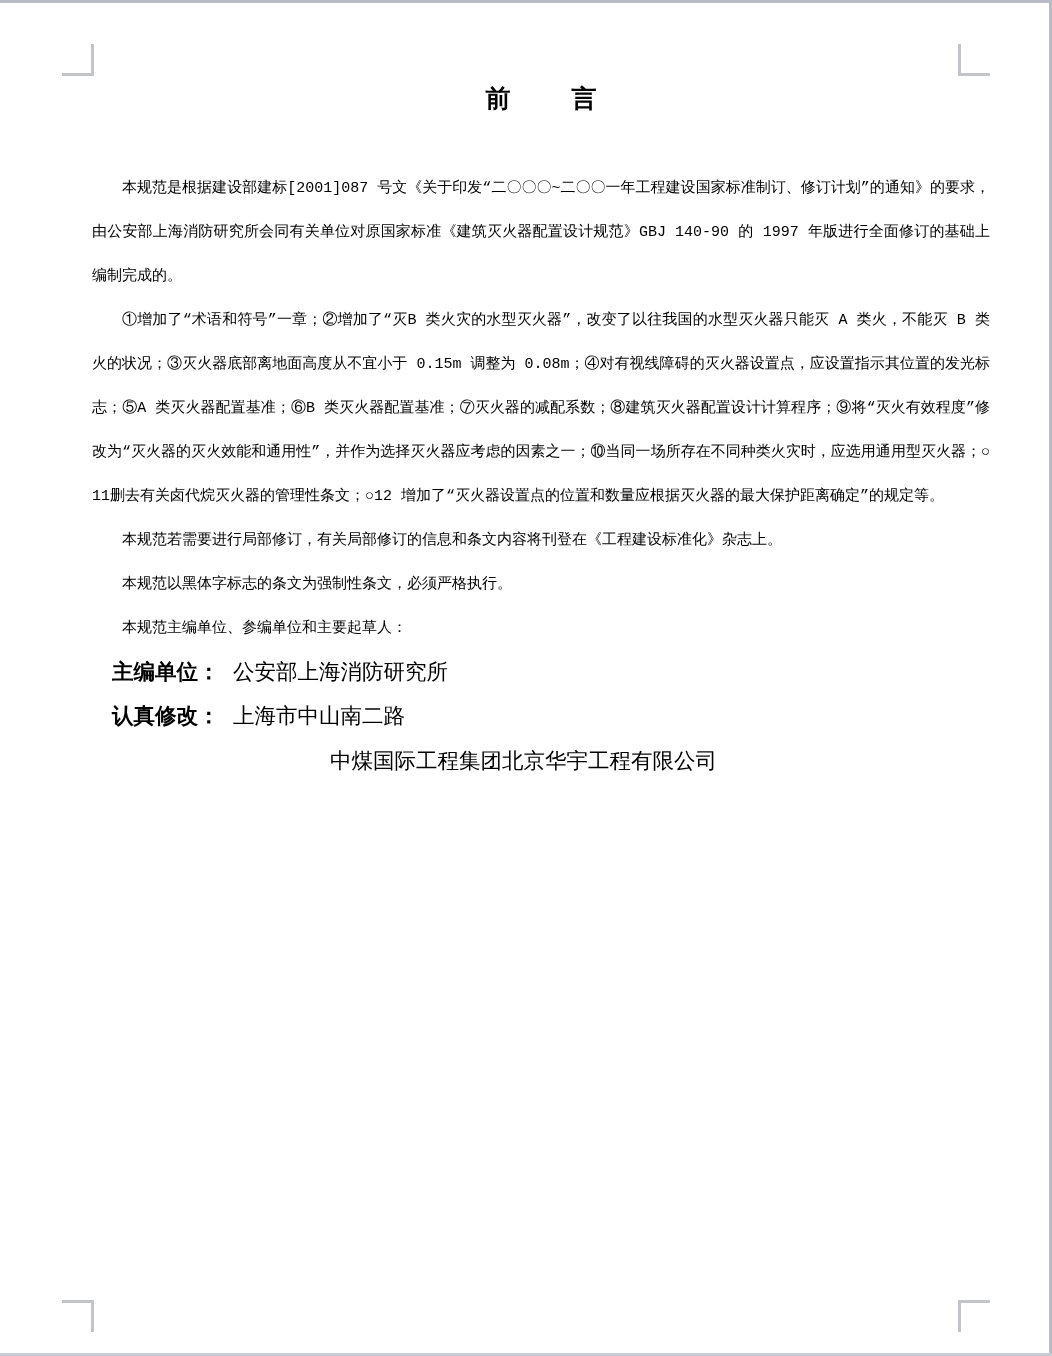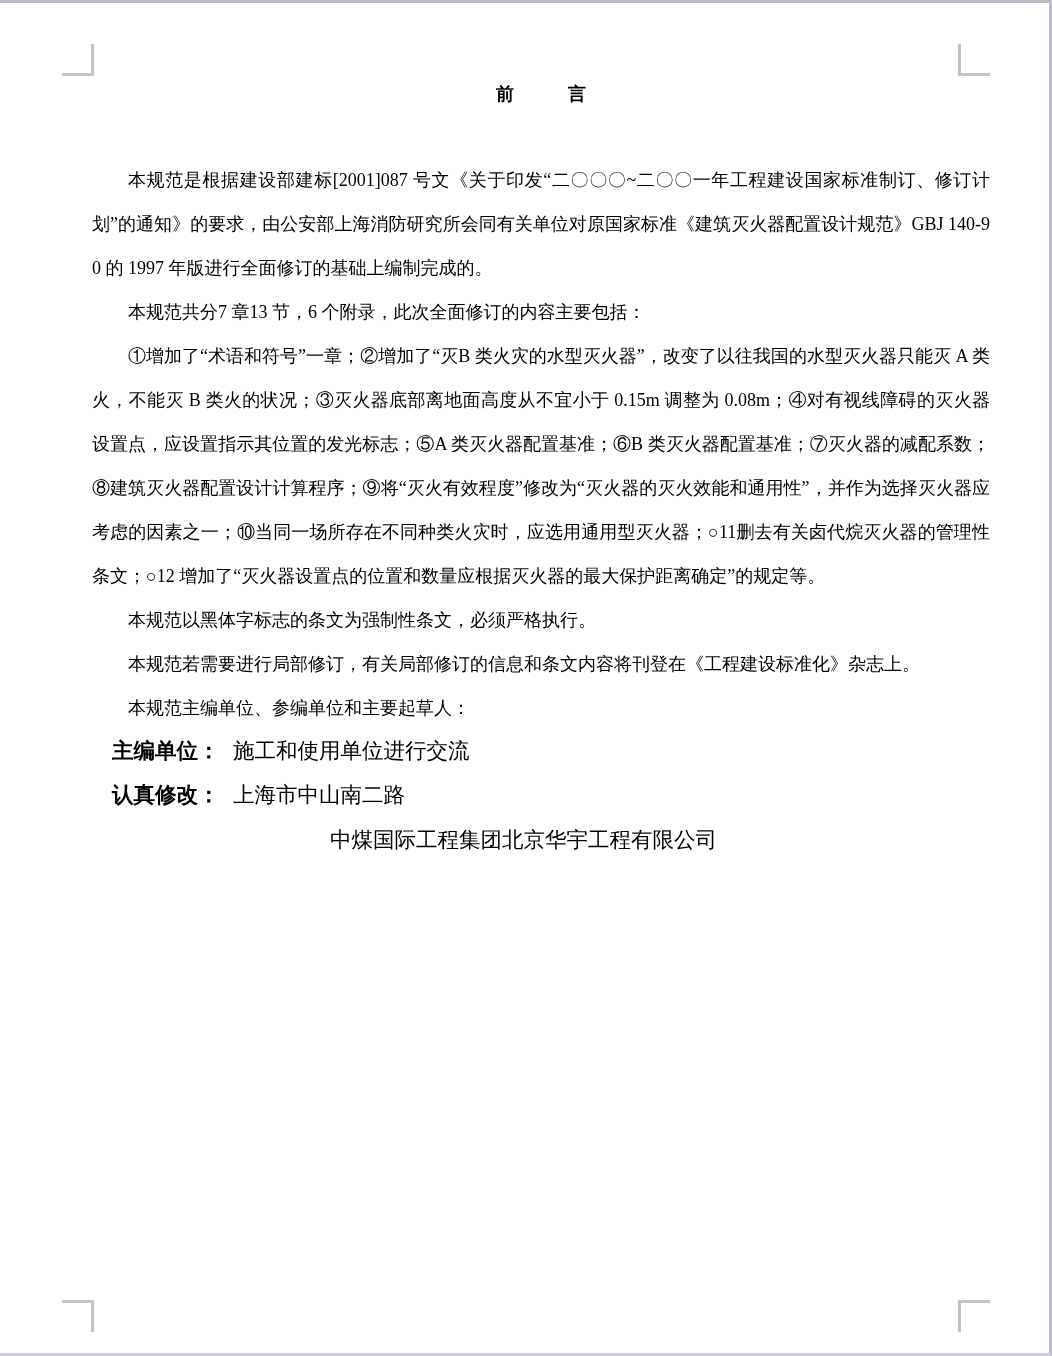--- a/index.html
+++ b/index.html
@@ -76,38 +76,38 @@
   .crop-br .v { left: 0; bottom: 0; }
 
   .content {
     position: absolute;
     left: 92px;
     top: 62px;
     width: 898px;
   }
   .doc-title {
     text-align: center;
-    font-size: 18px;
+    font-size: 25px;
     font-weight: bold;
     letter-spacing: 18px;
     text-indent: 18px;
     margin: 20px 0 0 0;
     font-family: "DejaVu Serif", "Liberation Serif", serif;
   }
   .body-block {
     margin-top: 52px;
   }
   p.para {
     margin: 0 0 0 0;
-    font-size: 18px;
+    font-size: 15px;
     line-height: 44px;
     text-align: justify;
     text-justify: inter-ideograph;
     text-indent: 2em;
-    font-family: Liberation Serif, serif;
+    font-family: Liberation Mono, monospace;
     word-break: break-all;
   }
   p.para.tight {
     text-align: left;
   }
   .orglist {
     margin-top: 0;
   }
   .row {
     font-size: 21.5px;
@@ -162,36 +162,35 @@
 
   <div class="content">
 
     <h1 class="doc-title">前　言</h1>
 
     <div class="body-block">
 
       <p class="para">本规范是根据建设部建标[2001]087 号文《关于印发“二〇〇〇~二〇〇一年工程建设国家标准制订、修订计划”的通知》的要求，由公安部上海消防研究所会同有关单位对原国家标准《建筑灭火器配置设计规范》GBJ 140-90 的 1997 年版进行全面修订的基础上编制完成的。</p>
 
 
-      <p class="para tight">本规范共分7 章13 节，6 个附录，此次全面修订的内容主要包括：</p>
 
       <p class="para">①增加了“术语和符号”一章；②增加了“灭B 类火灾的水型灭火器”，改变了以往我国的水型灭火器只能灭 A 类火，不能灭 B 类火的状况；③灭火器底部离地面高度从不宜小于 0.15m 调整为 0.08m；④对有视线障碍的灭火器设置点，应设置指示其位置的发光标志；⑤A 类灭火器配置基准；⑥B 类灭火器配置基准；⑦灭火器的减配系数；⑧建筑灭火器配置设计计算程序；⑨将“灭火有效程度”修改为“灭火器的灭火效能和通用性”，并作为选择灭火器应考虑的因素之一；⑩当同一场所存在不同种类火灾时，应选用通用型灭火器；○11删去有关卤代烷灭火器的管理性条文；○12 增加了“灭火器设置点的位置和数量应根据灭火器的最大保护距离确定”的规定等。</p>
 
+      <p class="para tight">本规范若需要进行局部修订，有关局部修订的信息和条文内容将刊登在《工程建设标准化》杂志上。</p>
+
       <p class="para tight">本规范以黑体字标志的条文为强制性条文，必须严格执行。</p>
-
-      <p class="para tight">本规范若需要进行局部修订，有关局部修订的信息和条文内容将刊登在《工程建设标准化》杂志上。</p>
 
 
       <p class="para tight">本规范主编单位、参编单位和主要起草人：</p>
 
       <div class="orglist">
 
         <div class="row">
           <span class="label">主编单位：</span>
-          <span class="value">施工和使用单位进行交流</span>
+          <span class="value">公安部上海消防研究所</span>
         </div>
 
         <div class="row">
           <span class="label">认真修改：</span>
           <span class="value">上海市中山南二路</span>
         </div>
 
         <div class="subitem">中煤国际工程集团北京华宇工程有限公司</div>
 
       </div>

